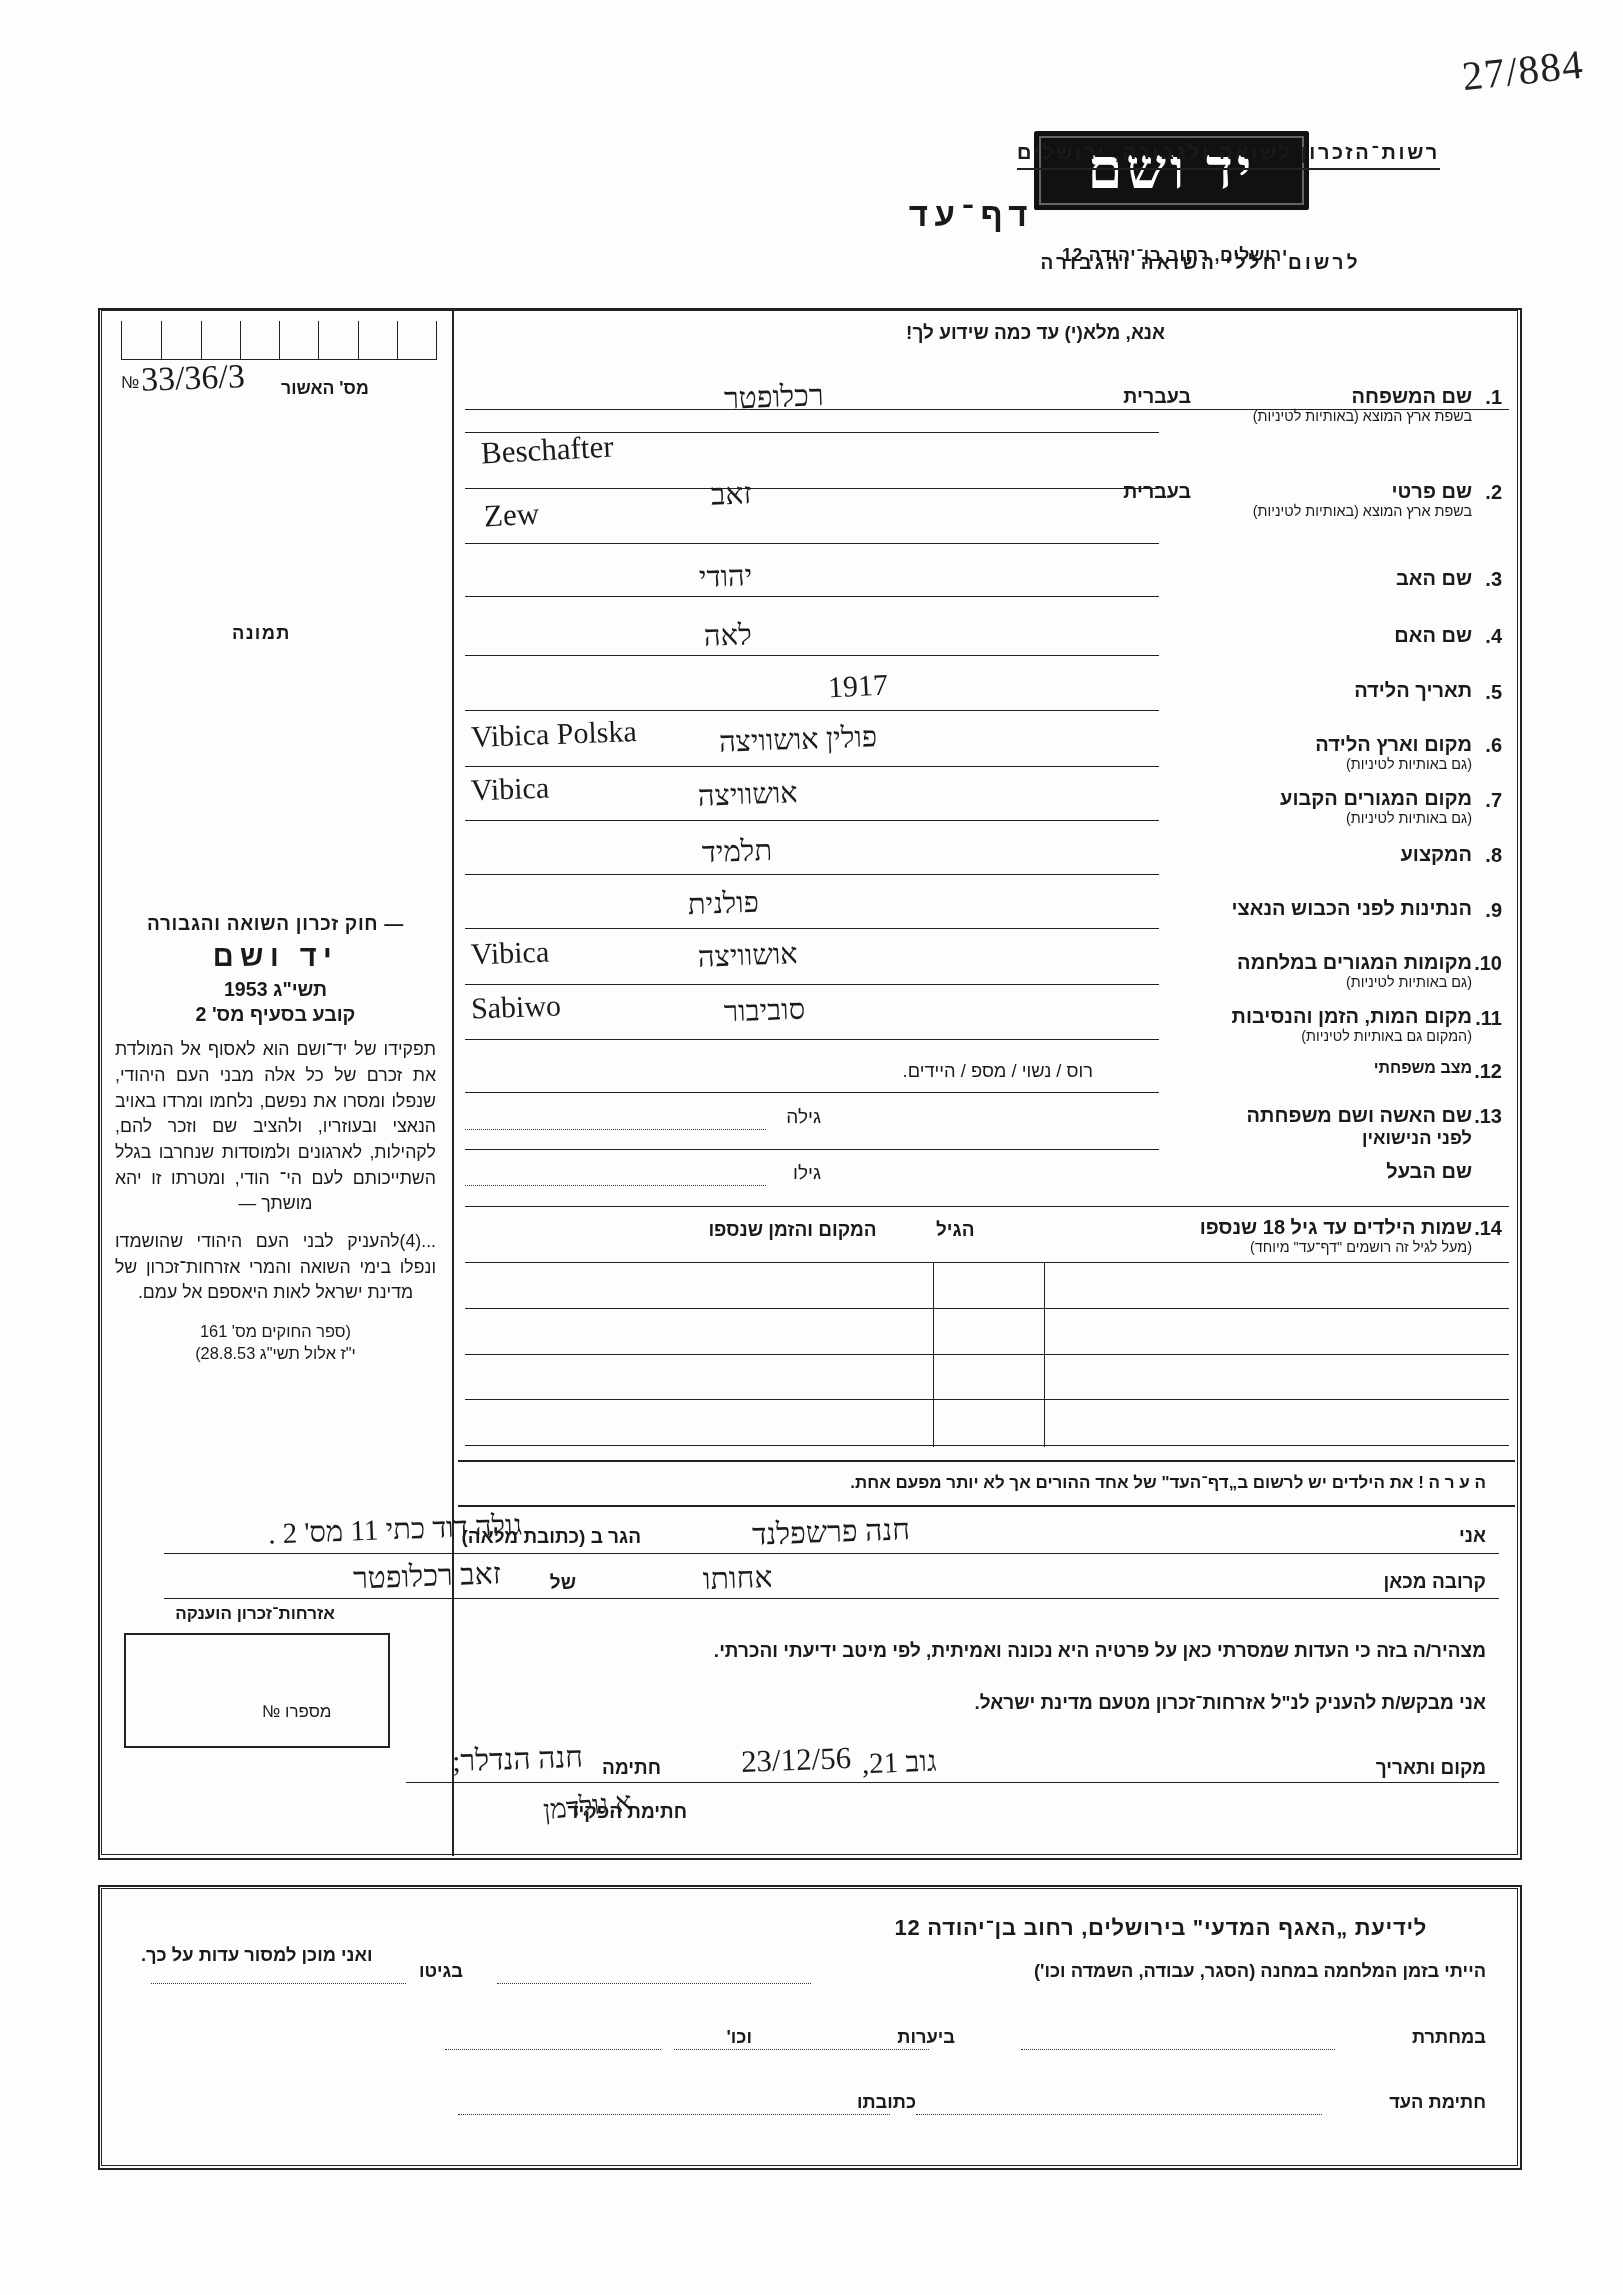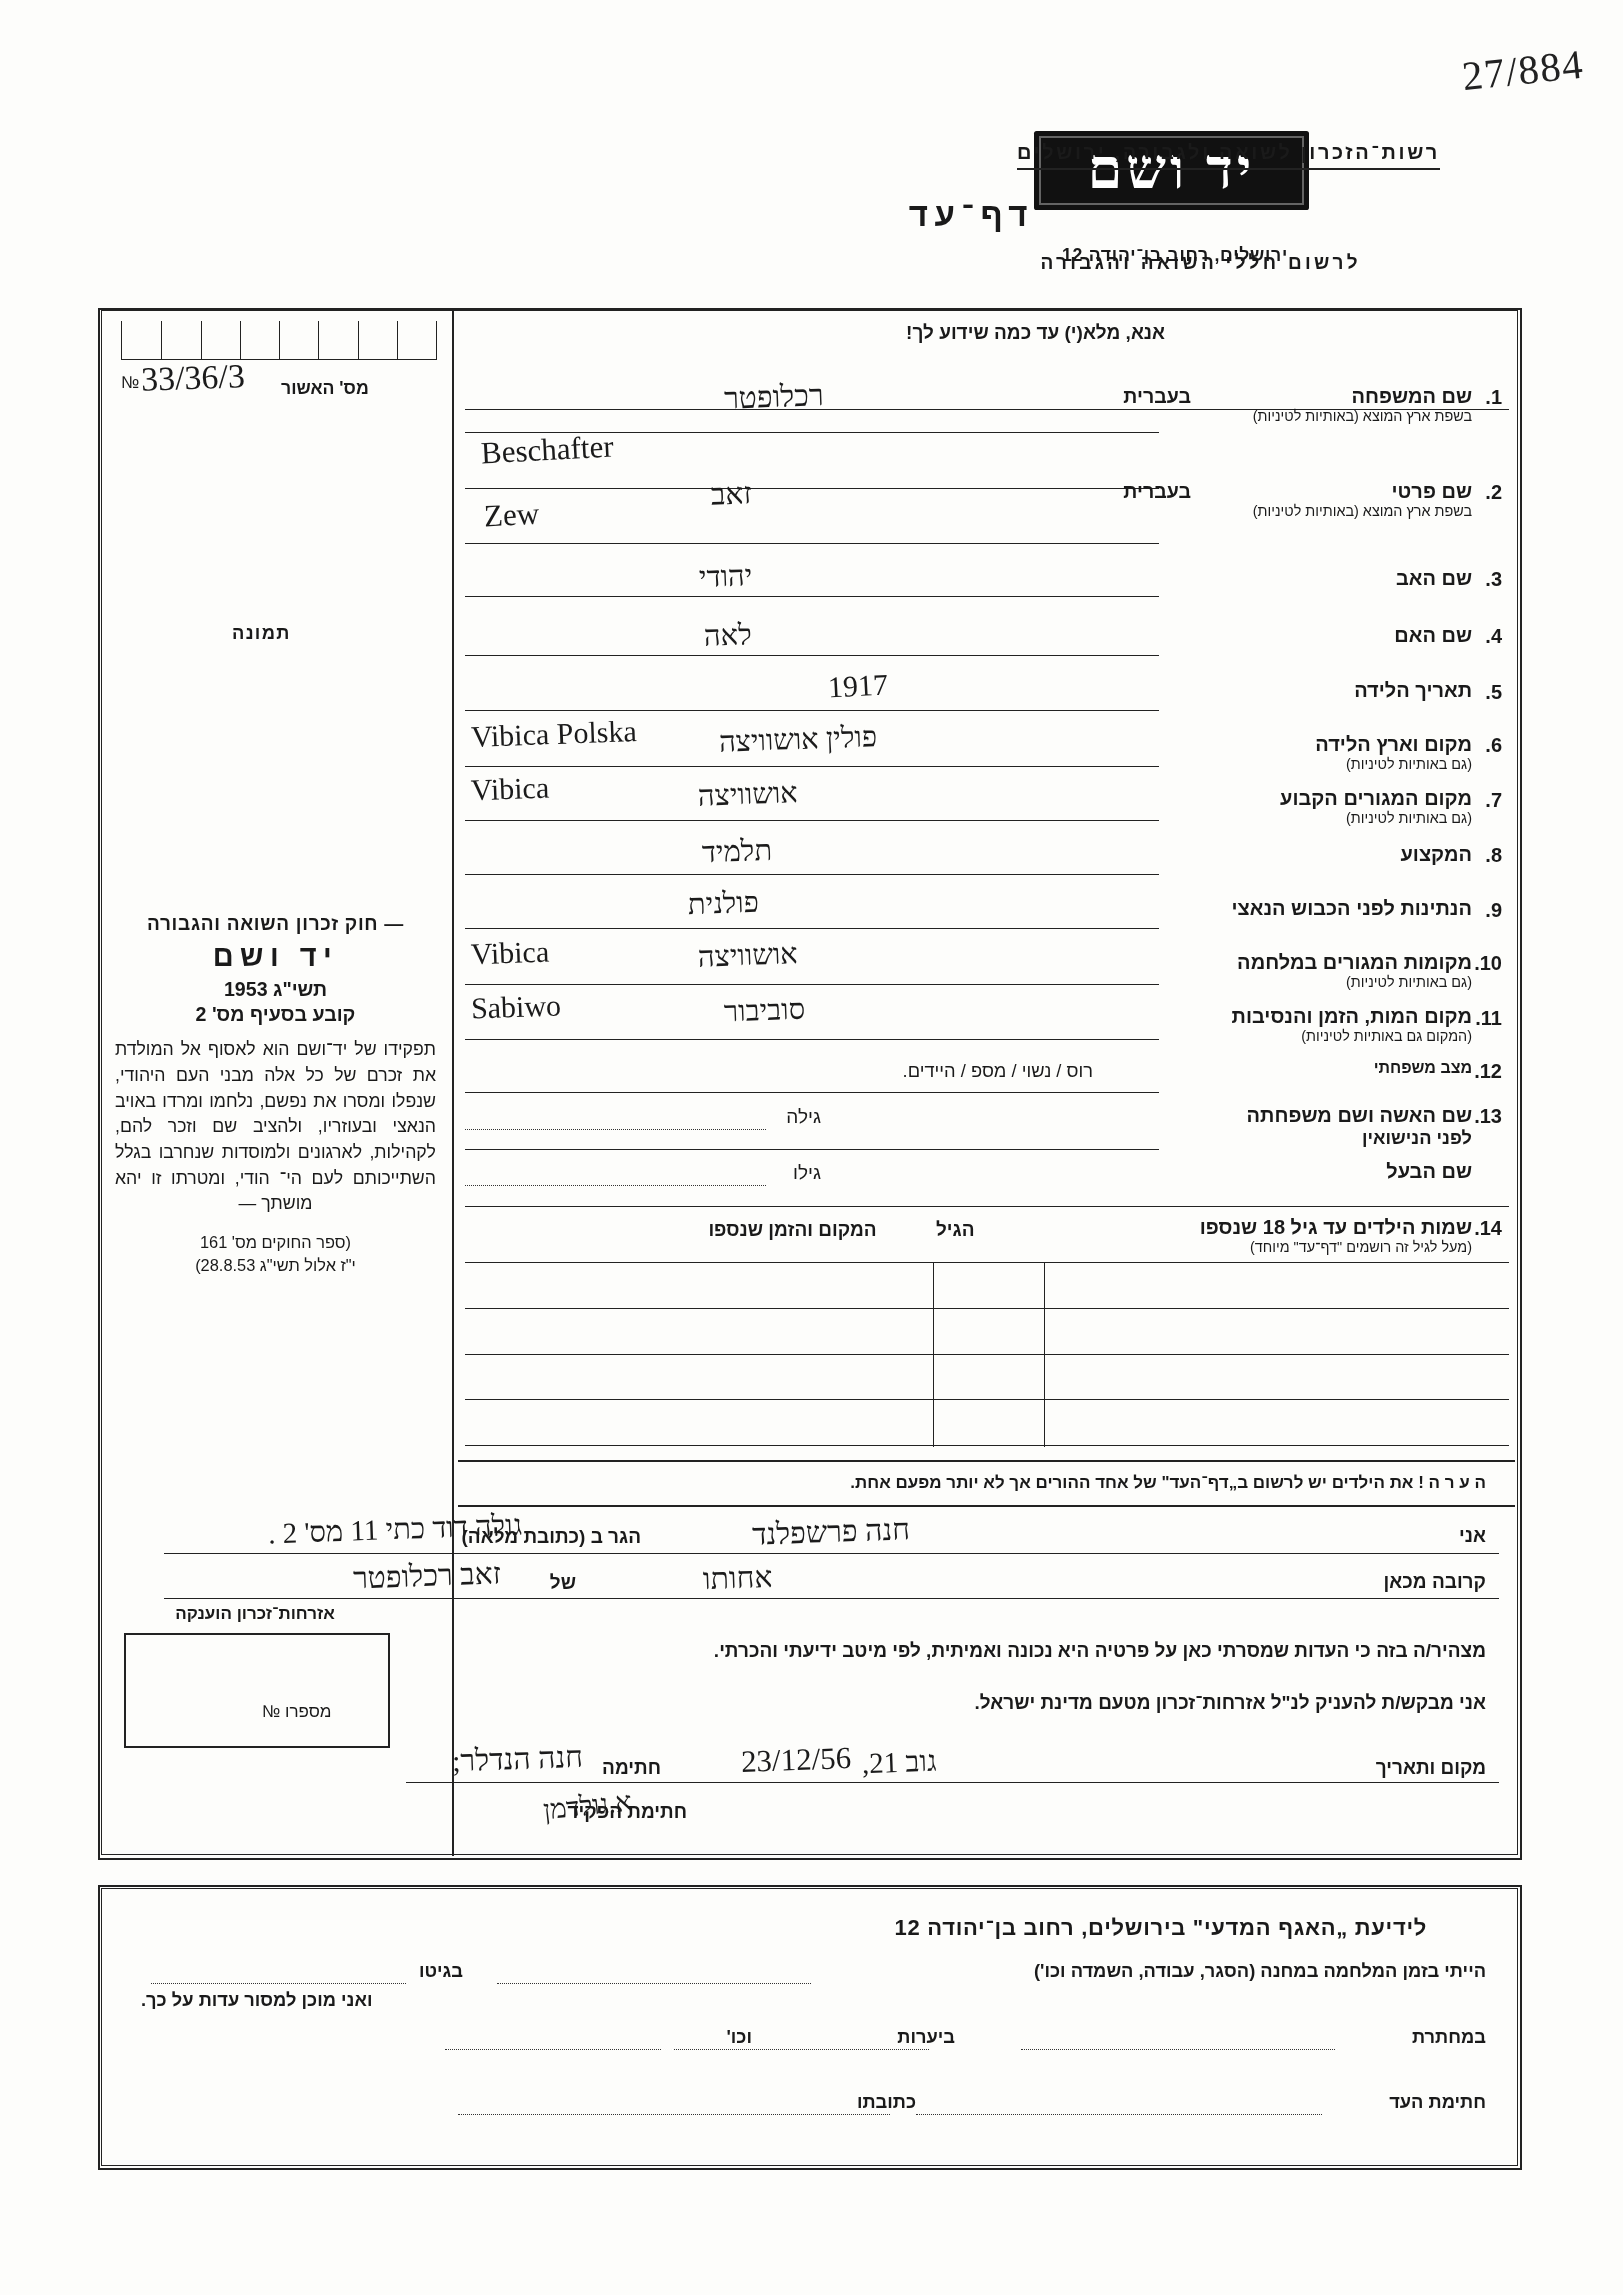--- a/index.html
+++ b/index.html
@@ -106,20 +106,21 @@
   <div class="approve-label">מס' האשור</div>
 
   <div class="photo-word">תמונה</div>
 
   <div class="law-block">
     <div class="law-t1">— חוק זכרון השואה והגבורה</div>
     <div class="law-t2">יד ושם</div>
     <div class="law-t3">תשי"ג 1953</div>
     <div class="law-t4">קובע בסעיף מס' 2</div>
     <div class="law-body">תפקידו של יד־ושם הוא לאסוף אל המולדת את זכרם של כל אלה מבני העם היהודי, שנפלו ומסרו את נפשם, נלחמו ומרדו באויב הנאצי ובעוזריו, ולהציב שם וזכר להם, לקהילות, לארגונים ולמוסדות שנחרבו בגלל השתייכותם לעם הי־ הודי, ומטרתו זו יהא מושתך —</div>
+    <div class="law-body">...(4)להעניק לבני העם היהודי שהושמדו ונפלו בימי השואה והמרי אזרחות־זכרון של מדינת ישראל לאות היאספם אל עמם.</div>
     <div class="law-ref">(ספר החוקים מס' 161</div>
     <div class="law-ref" style="margin-top:0">י"ז אלול תשי"ג 28.8.53)</div>
   </div>
 
   <div class="intro">אנא, מלא(י) עד כמה שידוע לך!</div>
 
   <div class="solidline" style="left:465px;top:409px;width:1044px;"></div>
 
   <div style="position:absolute;right:121px;top:386px;direction:rtl;">
     <div style="font-size:20px;font-weight:bold;">1.</div>
@@ -281,21 +282,21 @@
   <div class="dotline" style="left:497px;top:1983px;width:314px;"></div>
   <div class="brow" style="left:419px;top:1960px;">בגיטו</div>
   <div class="dotline" style="left:151px;top:1983px;width:255px;"></div>
 
   <div class="brow" style="right:137px;top:2026px;">במחתרת</div>
   <div class="dotline" style="left:1021px;top:2049px;width:314px;"></div>
   <div class="brow" style="right:668px;top:2026px;">ביערות</div>
   <div class="dotline" style="left:674px;top:2049px;width:255px;"></div>
   <div class="brow" style="right:871px;top:2026px;">וכו'</div>
   <div class="dotline" style="left:445px;top:2049px;width:216px;"></div>
-  <div class="brow" style="left:141px;top:1989px;">ואני מוכן למסור עדות על כך.</div>
+  <div class="brow" style="left:141px;top:1944px;">ואני מוכן למסור עדות על כך.</div>
 
   <div class="brow" style="right:137px;top:2091px;">חתימת העד</div>
   <div class="dotline" style="left:916px;top:2114px;width:406px;"></div>
   <div class="brow" style="right:707px;top:2091px;">כתובתו</div>
   <div class="dotline" style="left:458px;top:2114px;width:432px;"></div>
 
 </div>
 
 
 </body></html>

